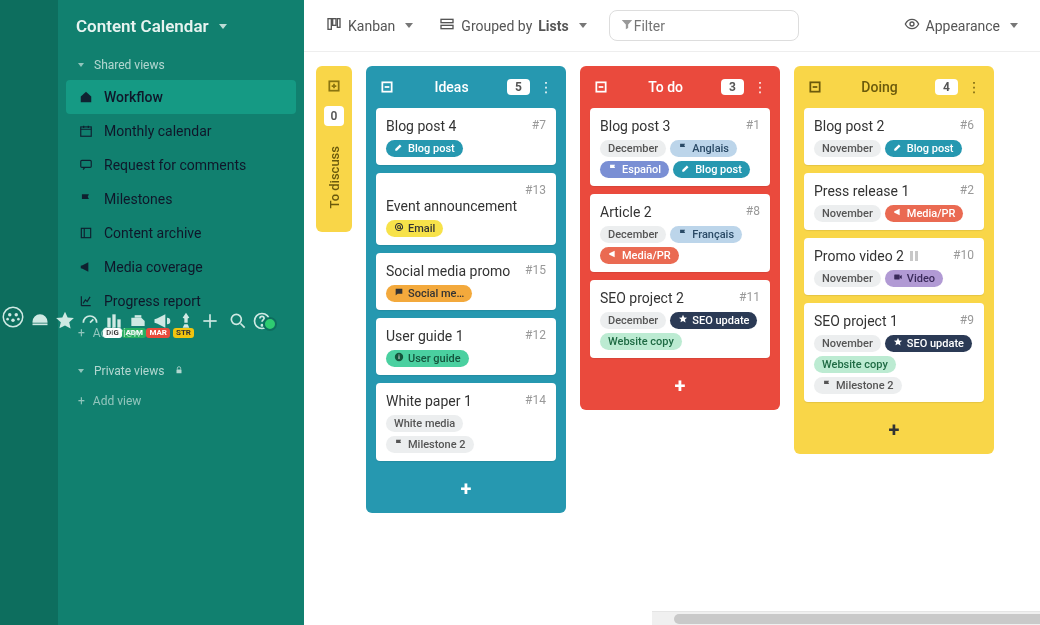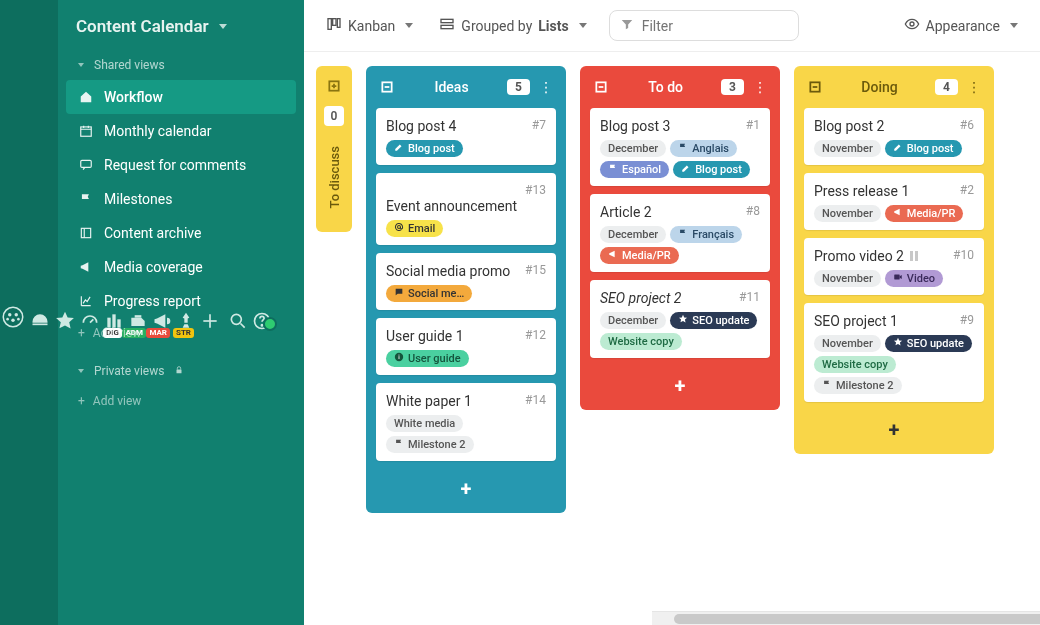--- a/index.html
+++ b/index.html
@@ -11,28 +11,28 @@
 .iconbar .badge.green { background: #27ae60; color:#fff; }
 .iconbar .badge.red { background: #e74c3c; color:#fff; }
 .iconbar .badge.yellow { background: #f1c40f; color:#333; }
 .iconbar .spacer { flex: 1; }
 .iconbar .avatar { width: 32px; height: 32px; border-radius: 50%; background: radial-gradient(circle at 40% 35%, #e0a890 0 25%, #7a4a3a 26% 60%, #553322 61% 100%); margin-bottom: 14px; position: relative; }
 .iconbar .avatar::after { content:""; position:absolute; right:-1px; bottom:-1px; width:10px; height:10px; background:#2ecc71; border-radius:50%; border:2px solid #0d6e5e; }
 .sidebar { width: 246px; background: #11806f; color: #e7f3f0; display: flex; flex-direction: column; }
 .sidebar-title { font-size: 17px; font-weight: 600; padding: 16px 18px 14px; display:flex; align-items:center; gap:6px; cursor:pointer; }
 .sidebar-section { padding: 0 8px 8px; }
 .sidebar-heading { font-size: 12px; opacity: 0.75; padding: 8px 12px; display:flex; align-items:center; gap:6px; cursor:pointer; }
-.sidebar-row { display:flex; align-items:center; gap:10px; padding: 9px 12px; font-size: 14px; border-radius: 4px; cursor:pointer; color:#ffffff; }
+.sidebar-row { display:flex; align-items:center; gap:10px; padding: 9px 12px; font-size: 14px; border-radius: 4px; cursor:pointer; color:#0f172a; }
 .sidebar-row.selected { background: #159a84; font-weight: 500; }
 .sidebar-row .glyph { width: 16px; display:inline-flex; justify-content:center; opacity:0.9; }
 .sidebar-addview { font-size: 12px; opacity: 0.6; padding: 8px 12px; display:flex; align-items:center; gap:8px; cursor:pointer; }
 .main { flex: 1; display: flex; flex-direction: column; background: #fff; min-width: 0; }
 .toolbar { height: 52px; display:flex; align-items:center; gap: 18px; padding: 0 18px; border-bottom: 1px solid #eee; color:#555; font-size:14px; }
 .toolbar .tbtn { display:flex; align-items:center; gap:6px; cursor:pointer; padding: 6px 4px; }
-.toolbar .filterbox { border:1px solid #ddd; border-radius:8px; padding: 6px 10px; display:flex; align-items:center; gap:8px; color:#999; width: 190px; }
+.toolbar .filterbox { border:1px solid #ddd; border-radius:8px; padding: 6px 10px; display:flex; align-items:center; color:#999; width: 190px; }
 .toolbar .filterbox input { border:none; outline:none; font-size:14px; flex:1; background:transparent; color:#555; }
 .toolbar .grow { flex:1; }
 .board { flex:1; overflow-x:auto; overflow-y:hidden; padding: 14px 0 8px 12px; display:flex; gap: 14px; align-items:flex-start; }
 .collapsed-col { width: 36px; background:#f9d648; border-radius:6px; display:flex; flex-direction:column; align-items:center; padding: 10px 0 14px; gap:10px; }
 .collapsed-col .expand { width:20px; height:20px; color:#8a7410; cursor:pointer; display:flex; align-items:center; justify-content:center; }
 .collapsed-col .count { width:20px; height:20px; border-radius:4px; background:#fff; font-size:12px; font-weight:600; display:flex; align-items:center; justify-content:center; color:#555; }
 .collapsed-col .vlabel { writing-mode: vertical-rl; transform: rotate(180deg); font-size:13px; font-weight:500; color:#6b5a0c; padding:10px 0; }
 .column { width: 200px; border-radius:6px; padding: 10px; display:flex; flex-direction:column; gap:8px; }
 .column.teal { background:#2698b0; }
 .column.red { background:#ea4a3d; }
@@ -438,21 +438,21 @@
             <span class="tag" style="background: rgb(234, 106, 82); color: rgb(255, 255, 255);">
               <span><svg viewBox="0 0 24 24" fill="currentColor" width="10" height="10">
                   <path d="M3 10v4l3 1 10 5V4L6 9z"></path>
                 </svg></span>
               <span>Media/PR</span>
             </span>
           </div>
         </div>
         <div class="card">
           <div class="card-top">
-            <div style="display: flex; align-items: flex-end; gap: 6px; font-style: italic;">
+            <div style="display: flex; align-items: flex-end; gap: 6px;">
               <div class="card-title">SEO project 2</div>
             </div>
             <div class="card-num">#11</div>
           </div>
           <div class="tags">
             <span class="tag" style="background: rgb(236, 238, 239); color: rgb(85, 85, 85);">
               <span>December</span>
             </span>
             <span class="tag" style="background: rgb(43, 58, 85); color: rgb(255, 255, 255);">
               <span><svg viewBox="0 0 24 24" fill="currentColor" width="10" height="10">

